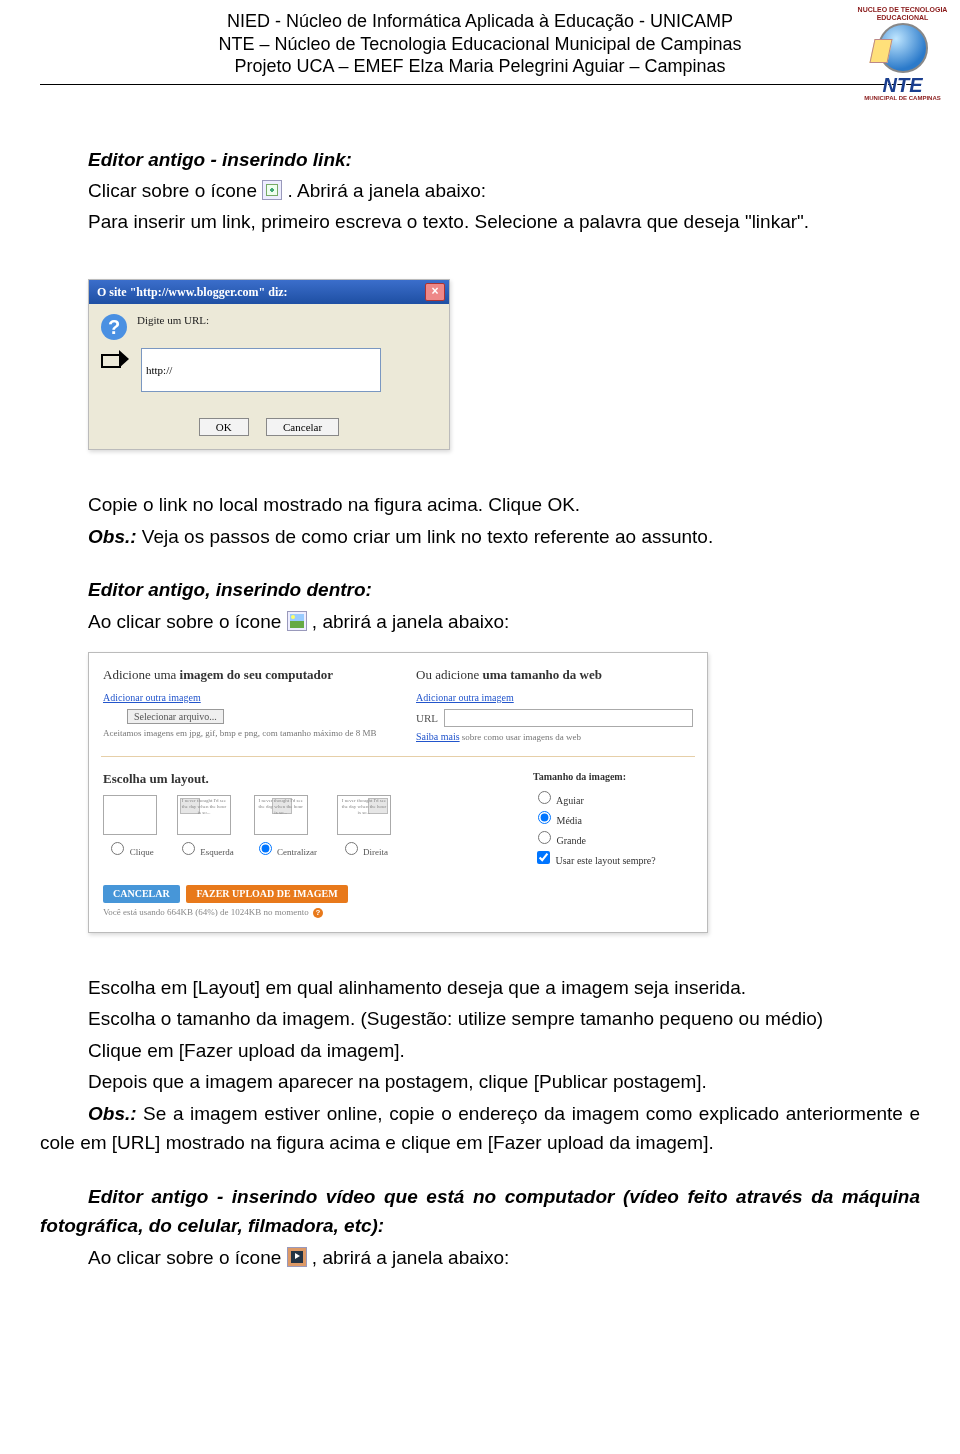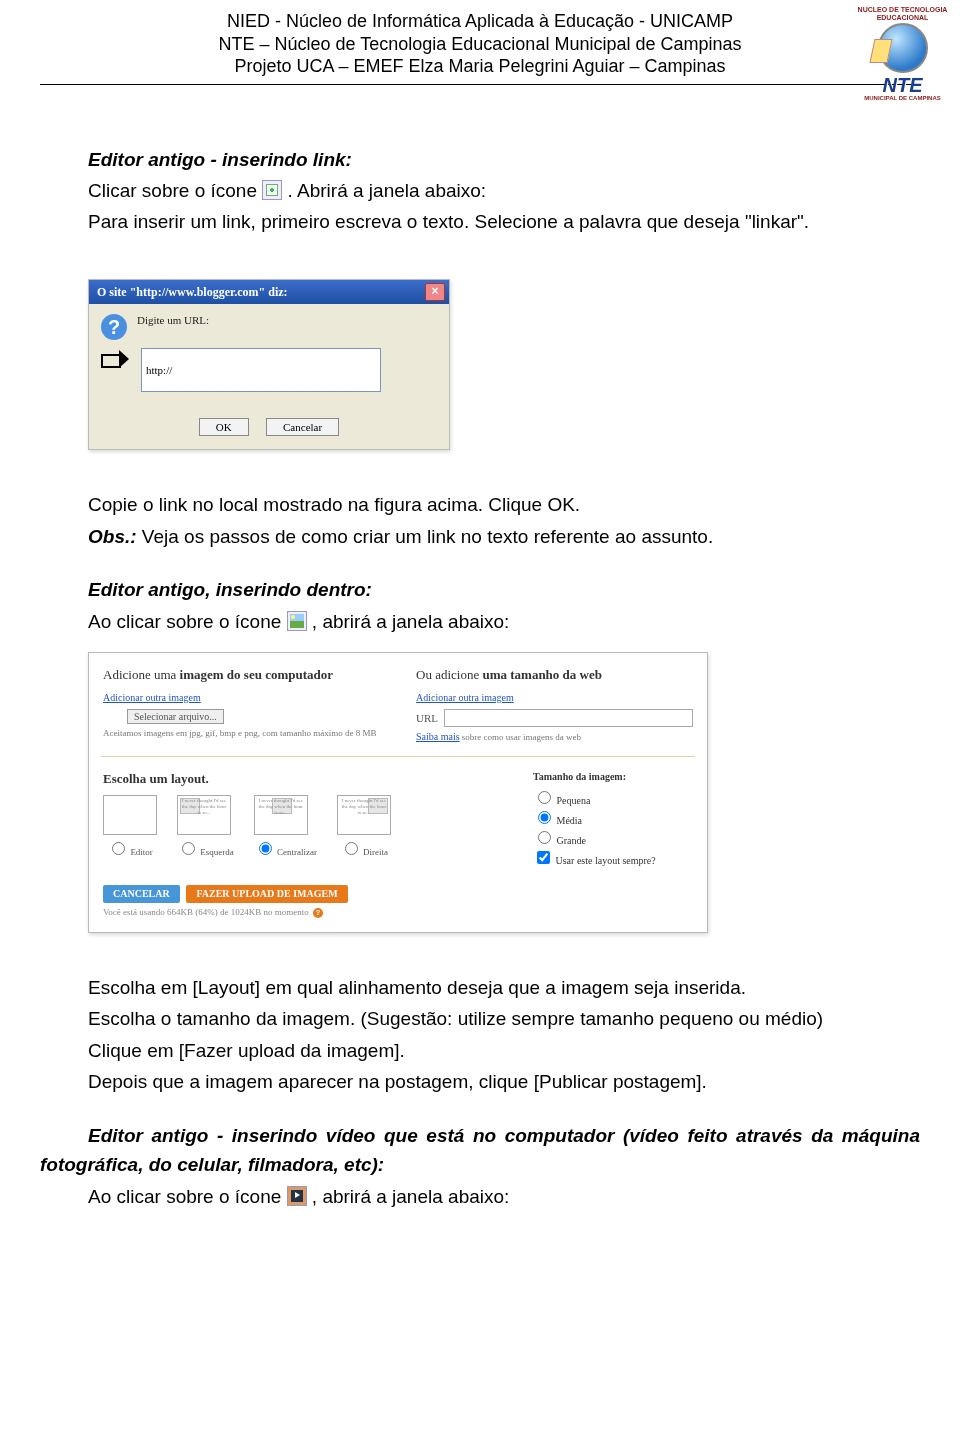--- a/index.html
+++ b/index.html
@@ -171,21 +171,21 @@
           <div class="note"><span class="lnk">Saiba mais</span><span> sobre como usar imagens da web</span></div>
         </div>
       </div>
       <hr>
       <div class="layoutrow">
         <div style="flex:1">
           <div class="h"><b>Escolha um layout.</b></div>
           <div class="layoutopts">
             <div class="lyo">
               <div class="thumb"></div>
-              <input type="radio" name="ly" style=""> <span>Editor</span>
+              <input type="radio" name="ly" style=""> <span>Clique</span>
             </div>
             <div class="lyo">
               <div class="thumb t-left">
                   <div class="mini"></div>
                   <div class="tx">I never thought I'd see the day when the hour is so...</div>
                 </div>
               <input type="radio" name="ly" style=""> <span>Esquerda</span>
             </div>
             <div class="lyo">
               <div class="thumb t-center">
@@ -198,39 +198,42 @@
               <div class="thumb t-right">
                   <div class="mini"></div>
                   <div class="tx">I never thought I'd see the day when the hour is so...</div>
                 </div>
               <input type="radio" name="ly" style=""> <span>Direita</span>
             </div>
           </div>
         </div>
         <div class="rgrp" style="width:160px">
           <b>Tamanho da imagem:</b>
-          <label><input type="radio" name="sz" style=""> <span>Pequena</span></label>
+          <label><input type="radio" name="sz" style=""> <span>Aguiar</span></label>
           <label><input type="radio" name="sz" checked="" style=""> <span>Média</span></label>
           <label><input type="radio" name="sz" style=""> <span>Grande</span></label>
           <label class="chk"><input type="checkbox" checked="" style=""> <span>Usar este layout sempre?</span></label>
         </div>
       </div>
       <div class="footer">
         <span class="btn cancel">CANCELAR</span>
         <span class="btn upload">FAZER UPLOAD DE IMAGEM</span>
         <div class="quota"><span>Você está usando 664KB (64%) de 1024KB no momento </span><span class="qi">?</span></div>
       </div>
     </div>
 
     <div class="gap-lg"></div>
 
     <p class="para indent">Escolha em [Layout] em qual alinhamento deseja que a imagem seja inserida.</p>
     <p class="para indent">Escolha o tamanho da imagem. (Sugestão: utilize sempre tamanho pequeno ou médio)</p>
     <p class="para indent">Clique em [Fazer upload da imagem].</p>
     <p class="para indent">Depois que a imagem aparecer na postagem, clique [Publicar postagem].</p>
+    <p class="para justify">
+      <span class="obs" style="margin-left:48px">Obs.:</span><span> Se a imagem estiver online, copie o endereço da imagem como explicado anteriormente e cole em [URL] mostrado na figura acima e clique em [Fazer upload da imagem].</span>
+    </p>
 
     <div class="gap-md"></div>
 
     <p class="para em justify" style="text-indent:48px">Editor antigo - inserindo vídeo que está no computador (vídeo feito através da máquina fotográfica, do celular, filmadora, etc):</p>
     <p class="para indent">
       <span>Ao clicar sobre o ícone </span>
       <span class="icon-chip vid"></span>
       <span>, abrirá a janela abaixo:</span>
     </p>
 

